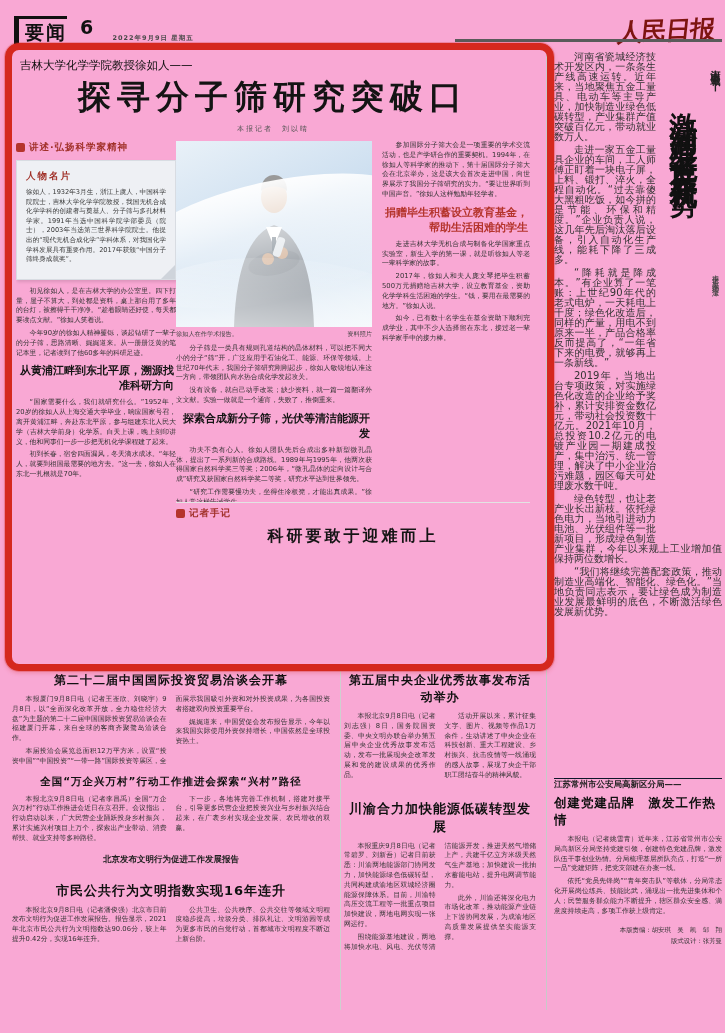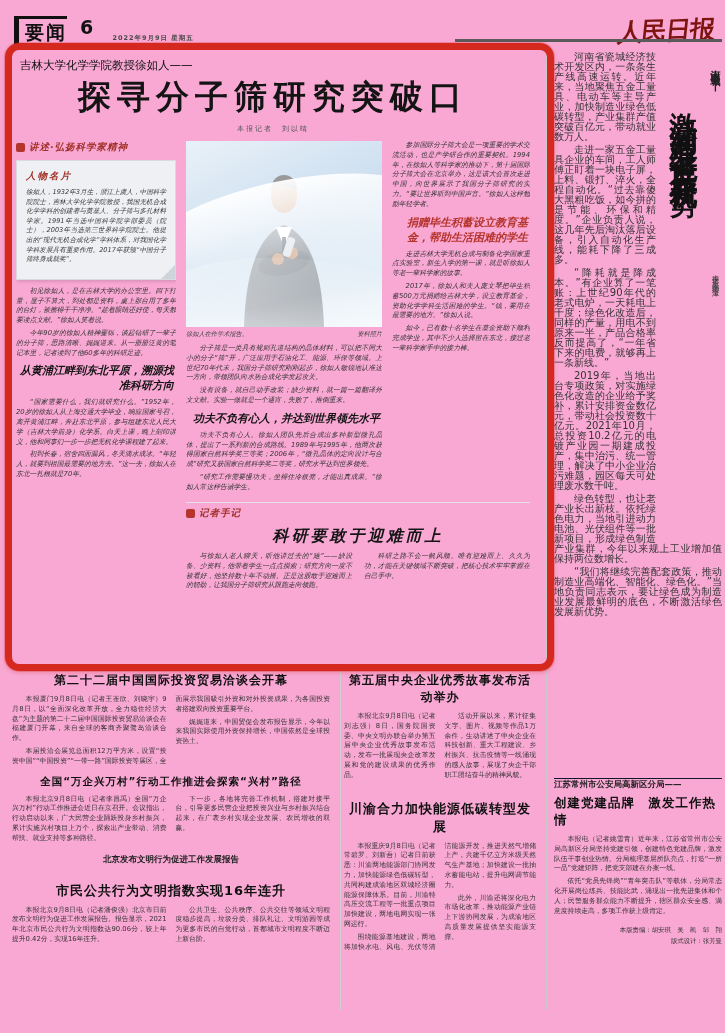--- a/index.html
+++ b/index.html
@@ -15,21 +15,21 @@
   .hdr-rule{position:absolute;left:455px;top:39px;width:267px;height:3px;background:#5a5a5a;}
 
   
   .hl-box{position:absolute;left:5px;top:43px;width:535px;height:614px;border:7px solid #d5281e;border-radius:14px;box-shadow:0 0 0 1px rgba(213,40,30,.25), 0 2px 4px rgba(213,40,30,.25);pointer-events:none;z-index:5;}
 
   
   .main{position:absolute;left:16px;top:54px;width:514px;height:594px;overflow:hidden;}
   .m-kicker{font-size:11.5px;font-weight:normal;color:#111;margin:4px 0 2px 4px;}
   .m-title{font-size:33px;font-weight:bold;color:#141414;text-align:center;letter-spacing:6px;font-family:"DejaVu Serif",serif;margin:2px 0 4px 0;}
   .m-byline{font-size:7px;color:#555;text-align:center;margin-bottom:7px;letter-spacing:2px;}
-  .m-cols{display:flex;gap:10px;height:478px;overflow:hidden;font-style:italic;}
+  .m-cols{display:flex;height:478px;overflow:hidden;}
   .m-c1{width:160px;flex:none;overflow:hidden;}
   .m-rwrap{flex:1;display:flex;flex-direction:column;overflow:hidden;}
   .m-row{display:flex;gap:10px;flex:1;overflow:hidden;}
   .m-c2{width:196px;flex:none;overflow:hidden;}
   .m-c3{flex:1;overflow:hidden;}
   .series{display:flex;align-items:center;gap:4px;margin-bottom:6px;}
   .tag-ico{width:9px;height:9px;background:#b5342c;border-radius:2px;flex:none;}
   .series-txt{font-size:9.5px;font-weight:bold;color:#a03028;letter-spacing:1px;}
   .card{background:#eef0f4;border:1px solid #d8dce2;padding:9px 9px 14px 9px;position:relative;margin-bottom:7px;box-shadow:1px 2px 3px rgba(0,0,0,.12);}
   .card:after{content:"";position:absolute;right:0;bottom:0;width:0;height:0;border-style:solid;border-width:0 0 14px 14px;border-color:transparent transparent #cfd4db transparent;}
@@ -128,42 +128,38 @@
                 <circle cx="106" cy="112" r="6" fill="#cfa98c"></circle>
                 <rect x="99" y="96" width="8" height="20" rx="3" fill="#dfe5ea" transform="rotate(18 103 106)"></rect>
               </svg>
             </div>
             <div class="cap">
               <span>徐如人在作学术报告。</span>
               <span>资料照片</span>
             </div>
             <p class="bt">分子筛是一类具有规则孔道结构的晶体材料，可以把不同大小的分子“筛”开，广泛应用于石油化工、能源、环保等领域。上世纪70年代末，我国分子筛研究刚刚起步，徐如人敏锐地认准这一方向，带领团队向水热合成化学发起攻关。</p>
             <p class="bt">没有设备，就自己动手改装；缺少资料，就一篇一篇翻译外文文献。实验一做就是一个通宵，失败了，推倒重来。</p>
-            <div class="subhead">功夫不负有心人，并达到世界领先水平</div>
+            <div class="subhead">探索合成新分子筛，光伏等清洁能源开发</div>
             <p class="bt">功夫不负有心人。徐如人团队先后合成出多种新型微孔晶体，提出了一系列新的合成路线。1989年与1995年，他两次获得国家自然科学奖三等奖；2006年，“微孔晶体的定向设计与合成”研究又获国家自然科学奖二等奖，研究水平达到世界领先。</p>
             <p class="bt">“研究工作需要慢功夫，坐得住冷板凳，才能出真成果。”徐如人常这样告诫学生。</p>
           </div>
           <div class="m-c3">
             <p class="bt">参加国际分子筛大会是一项重要的学术交流活动，也是产学研合作的重要契机。1994年，在徐如人等科学家的推动下，第十届国际分子筛大会在北京举办，这是该大会首次走进中国，向世界展示了我国分子筛研究的实力。“要让世界听到中国声音。”徐如人这样勉励年轻学者。</p>
             <div class="subhead red">捐赠毕生积蓄设立教育基金，帮助生活困难的学生</div>
             <p class="bt">走进吉林大学无机合成与制备化学国家重点实验室，新生入学的第一课，就是听徐如人等老一辈科学家的故事。</p>
             <p class="bt">2017年，徐如人和夫人庞文琴把毕生积蓄500万元捐赠给吉林大学，设立教育基金，资助化学学科生活困难的学生。“钱，要用在最需要的地方。”徐如人说。</p>
             <p class="bt">如今，已有数十名学生在基金资助下顺利完成学业，其中不少人选择留在东北，接过老一辈科学家手中的接力棒。</p>
           </div>
         </div>
         <div class="notes">
           <div class="series">
             <span class="tag-ico"></span>
             <span class="series-txt">记者手记</span>
           </div>
           <div class="notes-title">科研要敢于迎难而上</div>
-          <div class="notes-body">
-            <p class="bt">与徐如人老人聊天，听他讲过去的“难”——缺设备、少资料，他带着学生一点点摸索；研究方向一度不被看好，他坚持数十年不动摇。正是这股敢于迎难而上的韧劲，让我国分子筛研究从跟跑走向领跑。</p>
-            <p class="bt">科研之路不会一帆风顺。唯有迎难而上、久久为功，才能在关键领域不断突破，把核心技术牢牢掌握在自己手中。</p>
-          </div>
         </div>
       </div>
     </div>
   </div>
 
   <div class="sidebar">
     <div class="sb-float">
       <div class="sb-kickcol">
         <span>河南瓷城——</span>
         <span class="sb-byline">本报记者 朱佩娴 毕京津</span>

